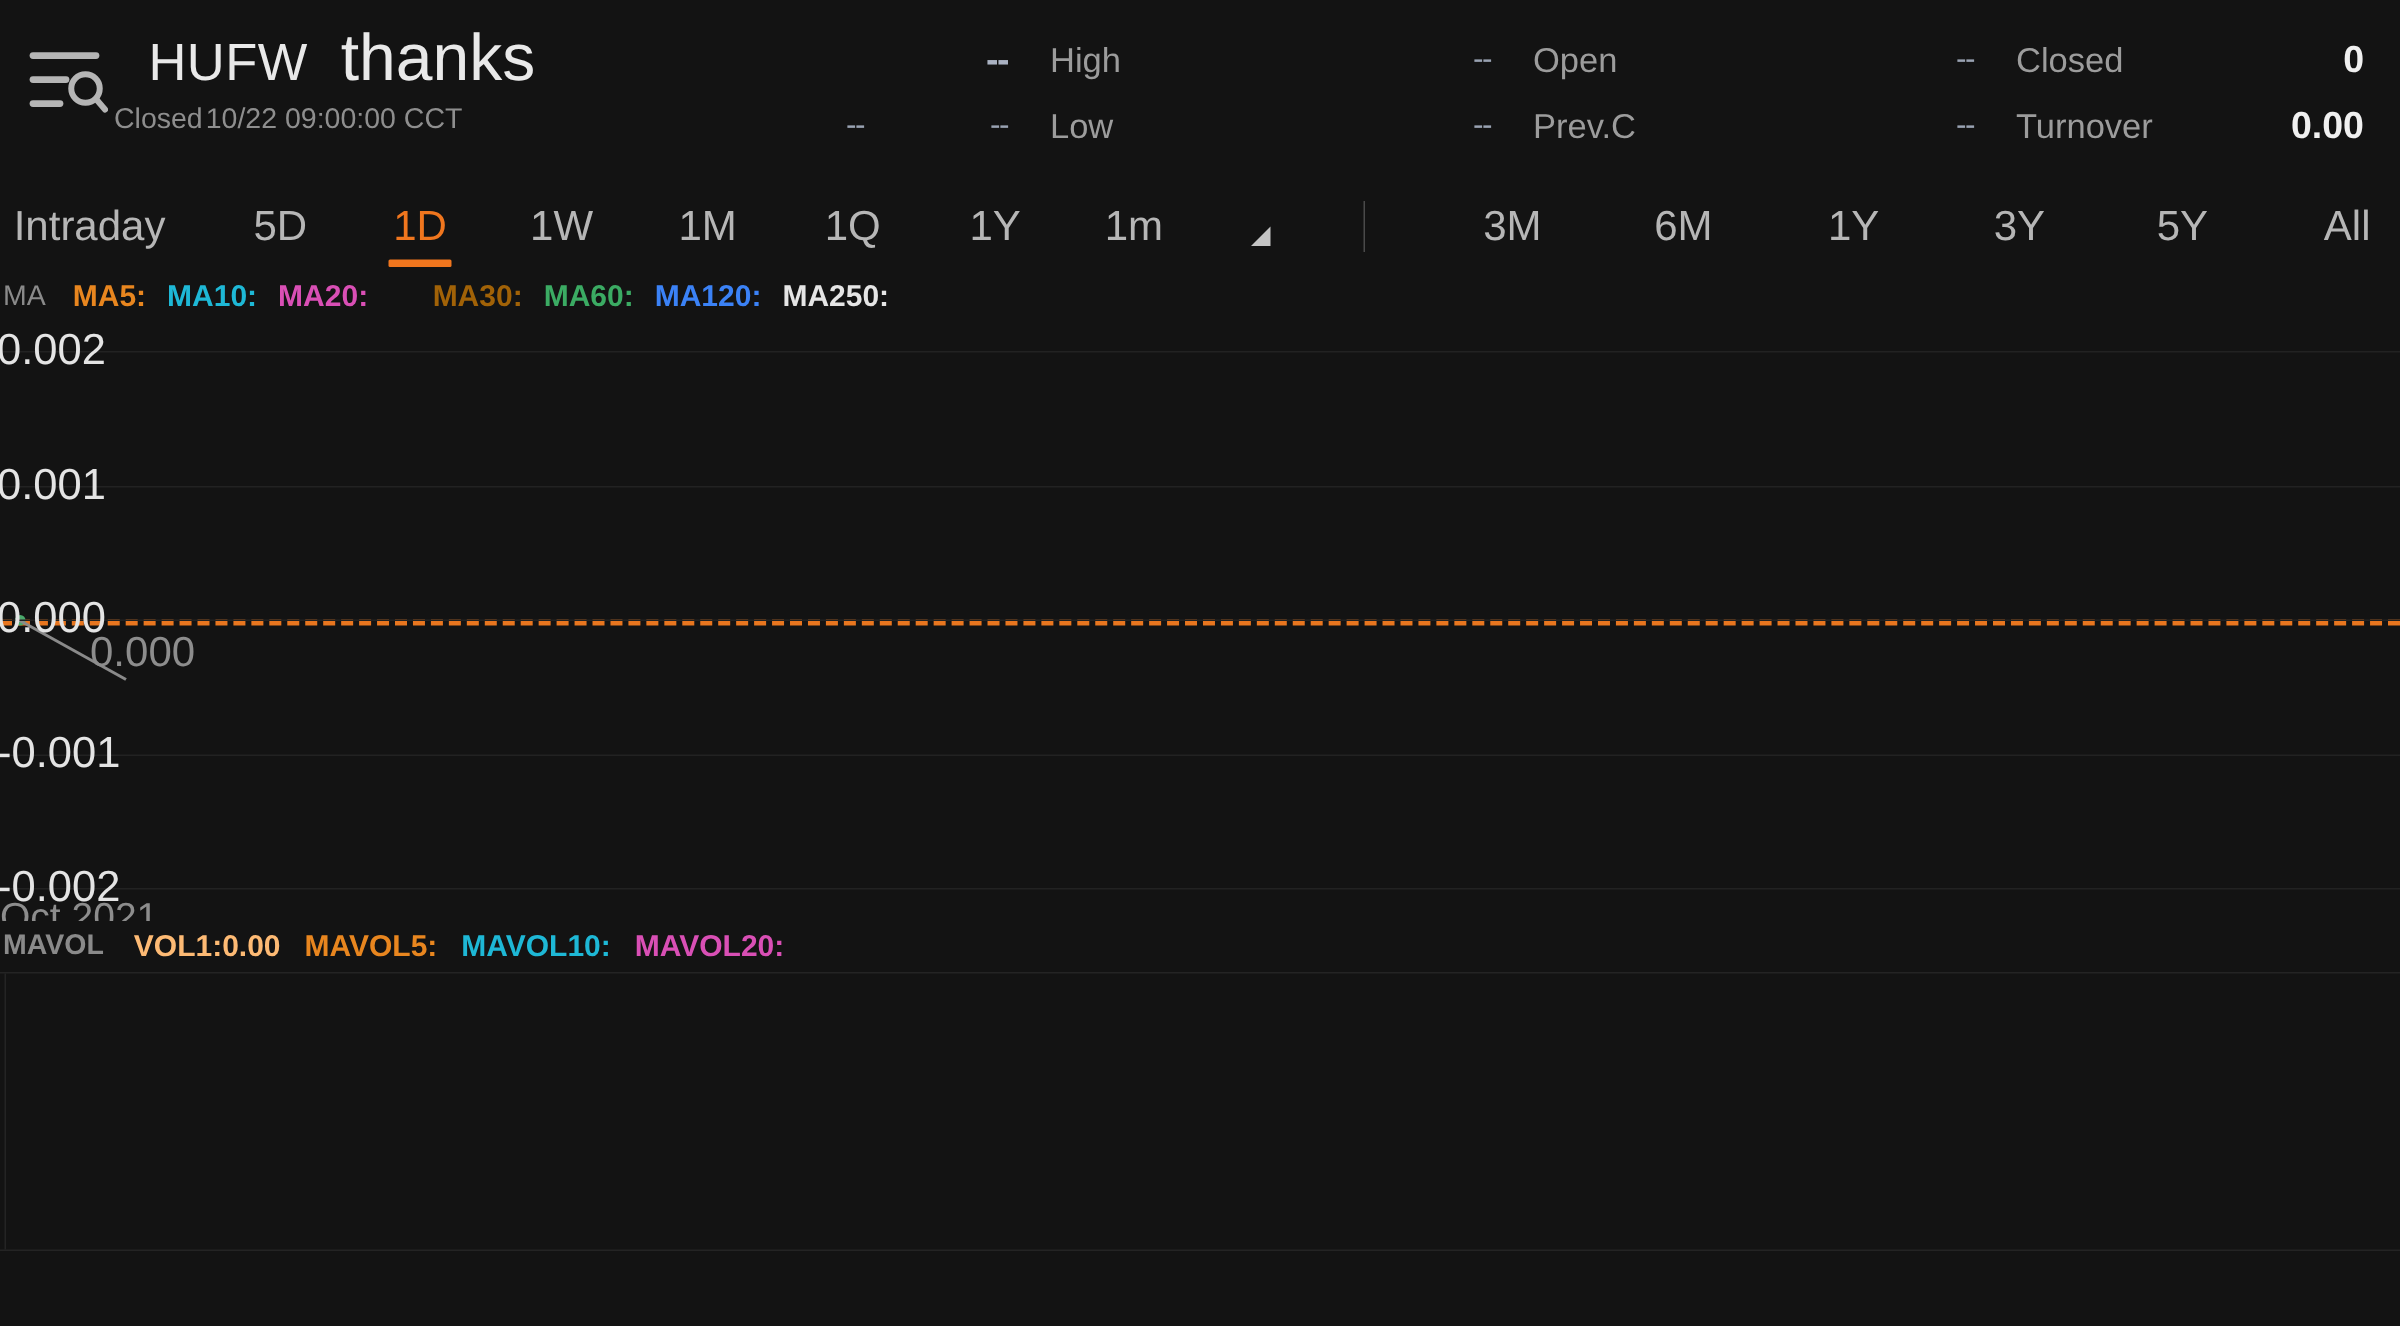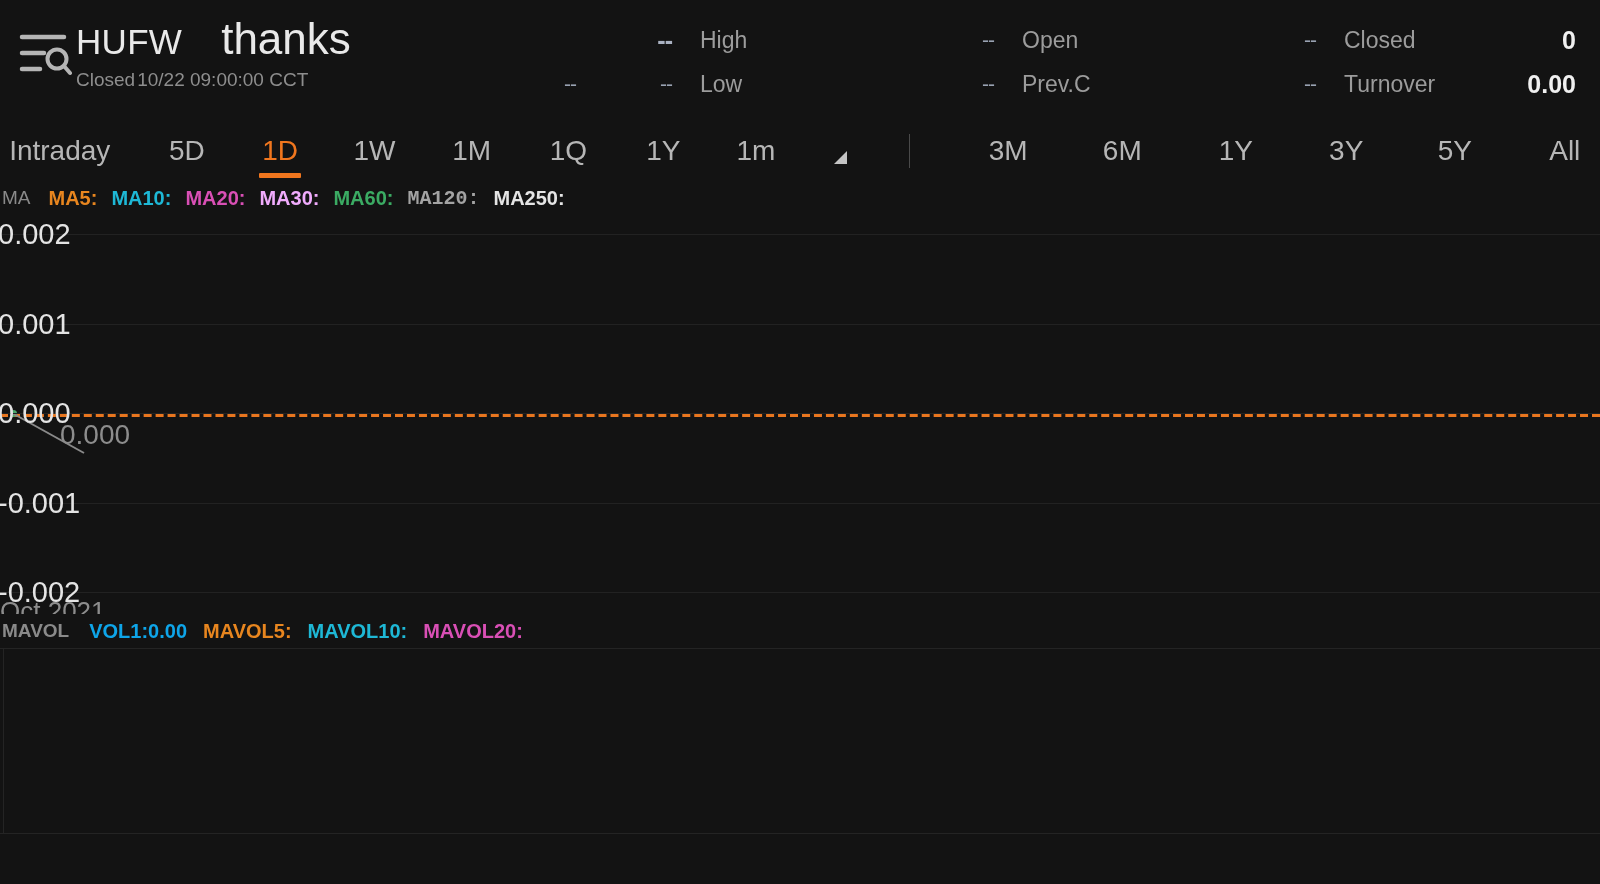--- a/index.html
+++ b/index.html
@@ -28,22 +28,23 @@
   }
 
   .title-block {
     margin-left: 4px;
     flex: 0 0 auto;
     width: 420px;
   }
   .symbol-row {
     display: flex;
     align-items: baseline;
-    gap: 39px;
+    gap: 22px;
     height: 48px;
+    margin-left: 23px;
   }
   .symbol-code {
     font-size: 35px;
     color: #e9e9e9;
     letter-spacing: .3px;
   }
   .symbol-name {
     font-size: 44px;
     color: #e9e9e9;
   }
@@ -315,23 +316,23 @@
     <div class="tab" style="width: 118px;">
       <span>All</span>
     </div>
   </div>
 
 <div class="ma-legend" id="malegend">
   <span class="ma-title">MA</span>
 <span class="ma-item" style="color: rgb(232, 134, 31);">MA5:</span>
     <span class="ma-item" style="color: rgb(30, 184, 214);">MA10:</span>
     <span class="ma-item" style="color: rgb(217, 79, 181);">MA20:</span>
-    <span class="ma-item" style="color: #f0abfc;">MA30:</span>
+    <span class="ma-item" style="color: #a16207; margin-left: 29px;">MA30:</span>
     <span class="ma-item" style="color: rgb(59, 171, 99);">MA60:</span>
-    <span class="ma-item" style="color: #a3a3a3; font-family: Liberation Mono, monospace;">MA120:</span>
+    <span class="ma-item" style="color: #3b82f6;">MA120:</span>
     <span class="ma-item" style="color: #e5e5e5;">MA250:</span>
   </div>
 
 <div class="chart-wrap" id="chart">
   <div class="zero-dash" id="zerodash" style="top: 201px; border-top-color: rgb(232, 118, 31);"></div>
   <div class="zero-marker" id="zerodot" style="top: 198px; left: 10px;"></div>
   <svg class="leader-line" id="leader" width="160" height="60" viewBox="0 0 160 60" style="top: 197px; left: 8px;">
     <line x1="4" y1="4" x2="76" y2="44" stroke="#8a8a8a" stroke-width="2"></line>
   </svg>
   <div class="zero-callout" id="zerocallout" style="top: 207px; left: 60px;">0.000</div>
@@ -343,19 +344,19 @@
     <div class="gridline" style="top: 201px;"></div>
     <div class="ytick" style="top: 201px;">0.000</div>
     <div class="gridline" style="top: 290.5px;"></div>
     <div class="ytick" style="top: 290.5px;">-0.001</div>
     <div class="gridline" style="top: 380px;"></div>
     <div class="ytick" style="top: 380px;">-0.002</div>
   </div>
 
 <div class="vol-legend" id="vollegend">
   <span class="vol-title">MAVOL</span>
-<span class="vol-item" style="color: #0ea5e9;">VOL1:0.00</span>
+<span class="vol-item" style="color: #fdba74;">VOL1:0.00</span>
     <span class="vol-item" style="color: rgb(232, 134, 31);">MAVOL5:</span>
     <span class="vol-item" style="color: rgb(30, 184, 214);">MAVOL10:</span>
     <span class="vol-item" style="color: rgb(217, 79, 181);">MAVOL20:</span>
   </div>
 
 <div class="vol-panel"></div>
 
 </body></html>

